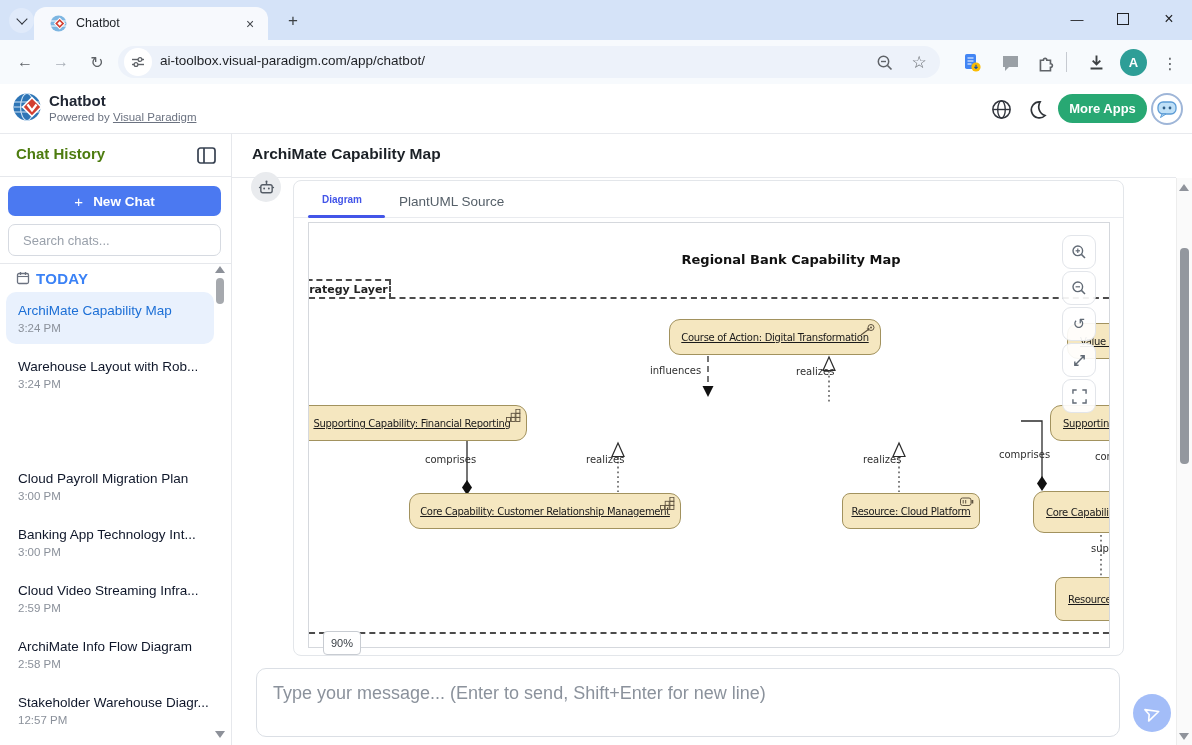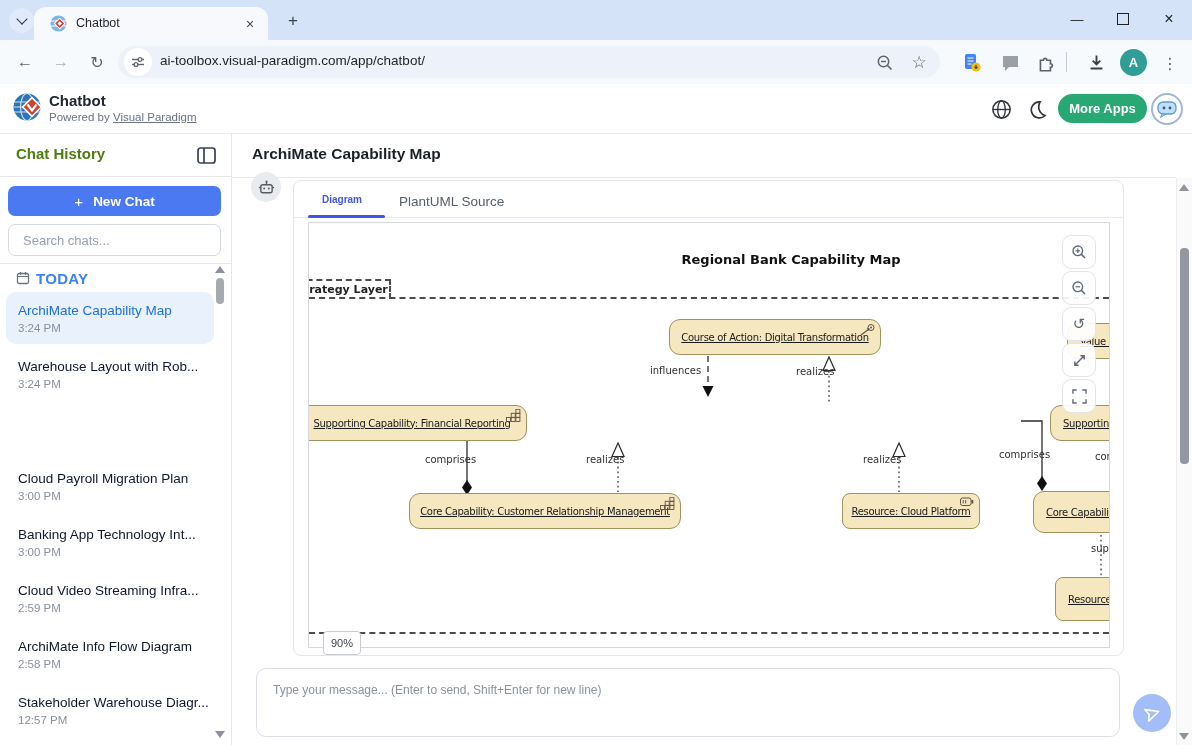--- a/index.html
+++ b/index.html
@@ -71,21 +71,21 @@
   .node{background:#f5e7c0;border:1.3px solid #a2925e;border-radius:11px;box-sizing:border-box;display:flex;align-items:center;justify-content:center;font-size:10px;letter-spacing:-0.3px;color:#1a1a1a;white-space:nowrap;overflow:hidden;padding:0 8px;text-decoration:underline;}
   .node.sq{border-radius:8px;margin-left:11px;}
   .node.cut{justify-content:flex-start;padding-left:12px;}
   .node svg{position:absolute;top:3px;right:5px;}
   .elabel{font-size:10px;color:#2f2f2f;white-space:nowrap;}
   .fbtn{left:1062px;width:32px;height:32px;background:rgba(255,255,255,.92);border:1px solid #e2e5ea;border-radius:9px;color:#616a75;cursor:pointer;}
   .zoom-badge{left:323px;top:631px;width:36px;height:22px;background:#fff;border:1px solid #c8ccd2;border-radius:4px;font-size:11px;color:#3b4147;}
 
   
   .composer{left:256px;top:668px;width:864px;height:69px;border:1.5px solid #dbdfe5;border-radius:10px;box-sizing:border-box;background:#fff;}
-  .composer textarea{position:absolute;left:14px;top:12px;width:820px;height:44px;border:none;outline:none;resize:none;font-family:inherit;font-size:12px;color:#333;}
+  .composer textarea{position:absolute;left:14px;top:12px;width:820px;height:44px;border:none;outline:none;resize:none;font-family:inherit;font-size:18px;color:#333;}
   .composer textarea::placeholder{color:#8b929c;}
   .send{left:1133px;top:694px;width:38px;height:38px;border-radius:50%;background:#a3bdf8;border:none;}
 
   
   .pg-track{left:1176px;top:178px;width:16px;height:567px;background:#fafafa;border-left:1px solid #ededed;box-sizing:border-box;}
   .pg-thumb{left:1180px;top:248px;width:9px;height:216px;background:#93979e;border-radius:4px;}
 </style>
 </head>
 <body>
 

